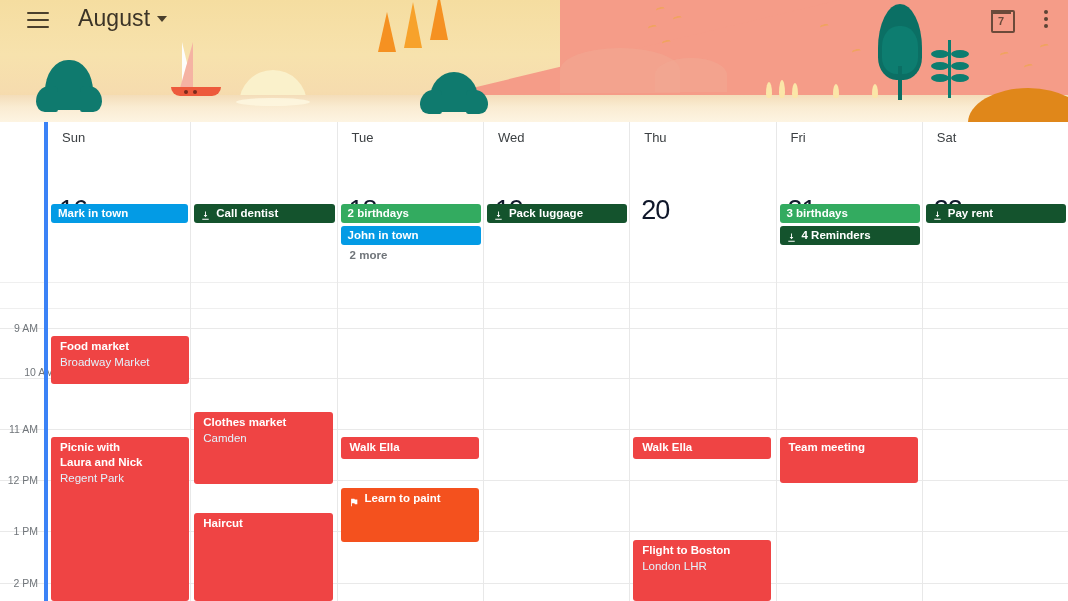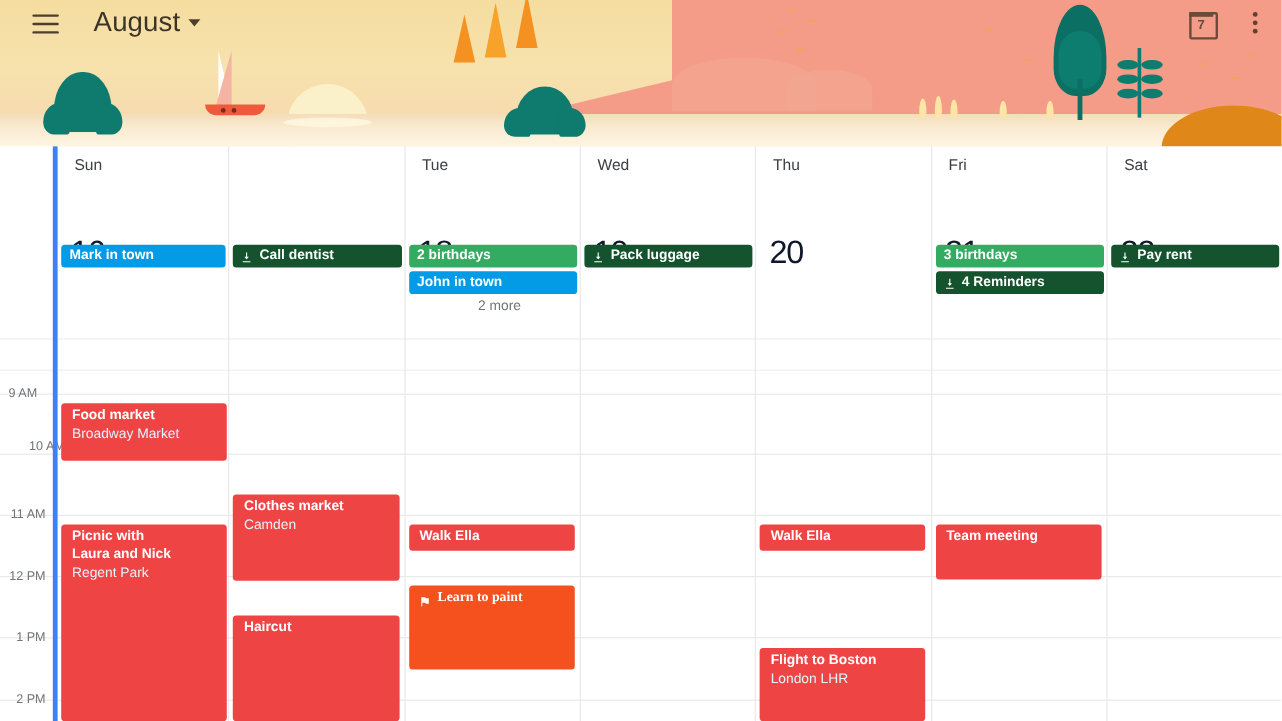--- a/index.html
+++ b/index.html
@@ -190,21 +190,21 @@
     padding-left:7px;box-sizing:border-box;white-space:nowrap;overflow:hidden;
     cursor:pointer;
   }
   .chip.ev{background:#039be5;}
   .chip.rem{background:#14532d;padding-left:22px;}
   .chip.green{background:#33ab60;}
   .chip .remicon{
     position:absolute;left:6px;top:4px;width:11px;height:11px;
   }
   .more{
-    margin:4px 0 0 12px;font-size:11.5px;color:#70757a;font-weight:normal;cursor:pointer;text-align:center;
+    margin:4px 0 0 12px;font-size:11.5px;color:#70757a;font-weight:bold;cursor:pointer;
   }
 
   
   .hourline{position:absolute;left:0;width:1068px;height:1px;background:#e9e9e9;}
   .timelabel{
     position:absolute;left:0;width:38px;text-align:right;font-size:10.5px;color:#70757a;
   }
 
   
   .event{
@@ -311,21 +311,21 @@
         <div class="hourline" style="top: 206px;"></div>
         <div class="hourline" style="top: 256px;"></div>
         <div class="hourline" style="top: 307px;"></div>
         <div class="hourline" style="top: 358px;"></div>
         <div class="hourline" style="top: 409px;"></div>
         <div class="hourline" style="top: 461px;"></div>
         <div class="hourline" style="top: 160px; background: rgb(239, 239, 239);"></div>
         <div class="hourline" style="top: 186px; background: rgb(239, 239, 239);"></div>
       </div>
     <div id="timelabels">
-        <div class="timelabel" style="top: 200px; text-align: center;">9 AM</div>
+        <div class="timelabel" style="top: 200px;">9 AM</div>
         <div class="timelabel" style="top: 244px; margin-left: 16px;">10 AM</div>
         <div class="timelabel" style="top: 301px;">11 AM</div>
         <div class="timelabel" style="top: 352px;">12 PM</div>
         <div class="timelabel" style="top: 403px;">1 PM</div>
         <div class="timelabel" style="top: 455px;">2 PM</div>
       </div>
     <div class="grid" id="grid">
         <div class="daycol first" style="left: 0px; width: 146.3px;">
           <div class="dayhead">
             <div class="dow">Sun</div>
@@ -364,21 +364,21 @@
             <div class="dnum">18</div>
           </div>
           <div class="allday">
             <div class="chip green"><span>2 birthdays</span></div>
             <div class="chip ev"><span>John in town</span></div>
             <div class="more">2 more</div>
           </div>
           <div class="event blue" style="top: 315px; height: 22px; left: 3px; width: 138.3px;">
             <div class="t">Walk Ella</div>
           </div>
-          <div class="event orange" style="top: 366px; height: 70px; left: 3px; width: 138.3px; font-family: Liberation Serif, serif;">
+          <div class="event orange" style="top: 366px; height: 54px; left: 3px; width: 138.3px;">
             <span class="flagicon"><svg viewBox="0 0 24 24" width="10" height="11">
                 <path fill="#ffffff" d="M5 3v18h2v-7h6l1 2h6V5h-6l-1-2H5z"></path>
               </svg></span>
             <div class="t">Learn to paint</div>
           </div>
         </div>
         <div class="daycol" style="left: 438.9px; width: 146.3px;">
           <div class="dayhead">
             <div class="dow">Wed</div>
             <div class="dnum">19</div>

